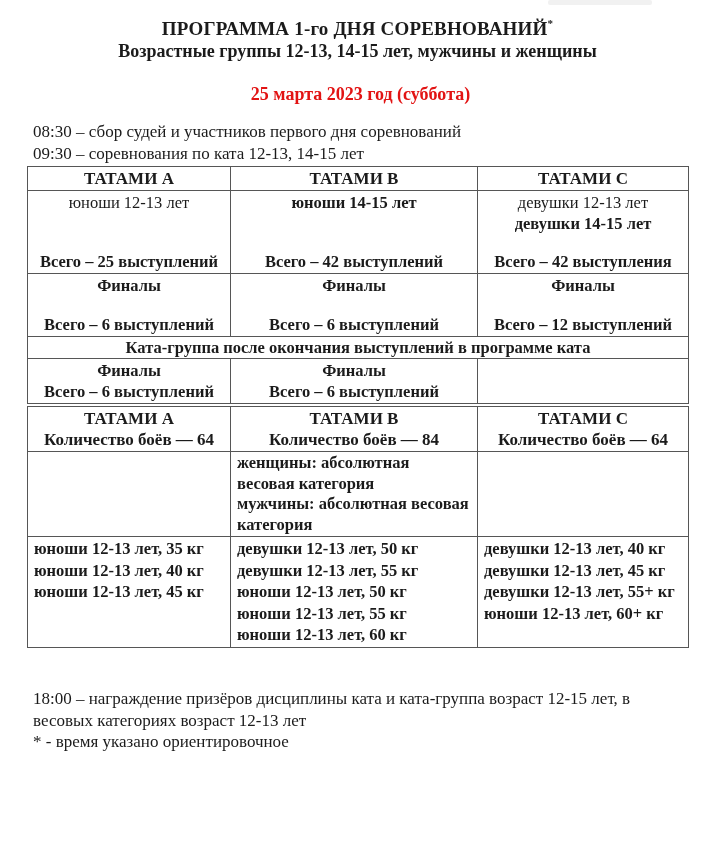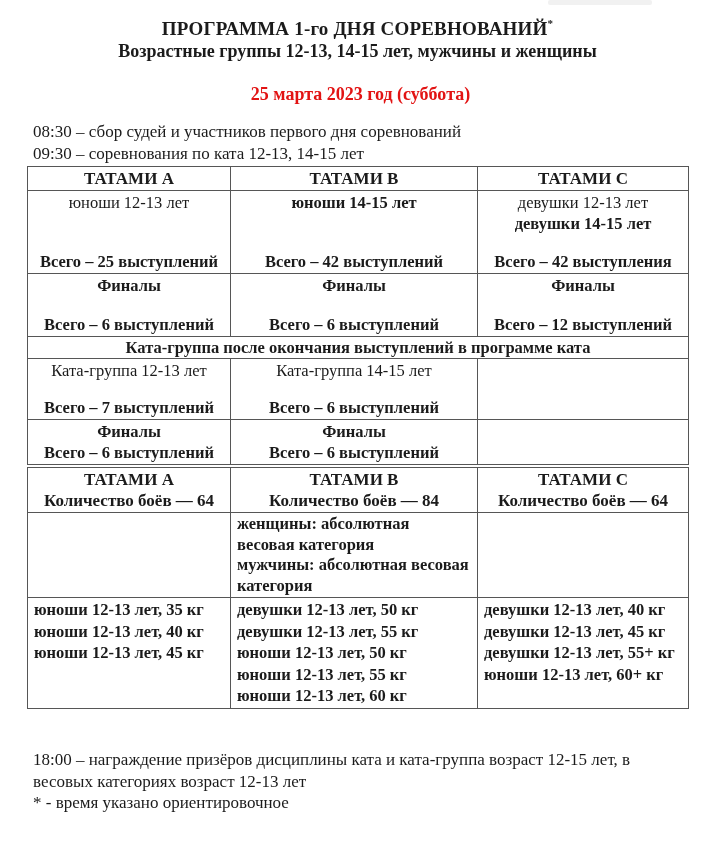--- a/index.html
+++ b/index.html
@@ -121,37 +121,20 @@
           <div class="b">Финалы</div>
           <div class="b total">Всего – 12 выступлений</div>
         </div>
       </td>
     </tr>
     <tr class="banner">
       <td colspan="3">Ката-группа после окончания выступлений в программе ката</td>
     </tr>
     <tr>
       <td>
-        <div class="cell h58">
-          <div class="r">Ката-группа 12-13 лет</div>
-          <div class="b total">Всего – 7 выступлений</div>
-        </div>
-      </td>
-      <td>
-        <div class="cell h58">
-          <div class="r">Ката-группа 14-15 лет</div>
-          <div class="b total">Всего – 6 выступлений</div>
-        </div>
-      </td>
-      <td>
-            <div class="cell h58"></div>
-          </td>
-    </tr>
-    <tr>
-      <td>
         <div class="cell h42">
           <div class="b">Финалы</div>
           <div class="b total">Всего – 6 выступлений</div>
         </div>
       </td>
       <td>
         <div class="cell h42">
           <div class="b">Финалы</div>
           <div class="b total">Всего – 6 выступлений</div>
         </div>

